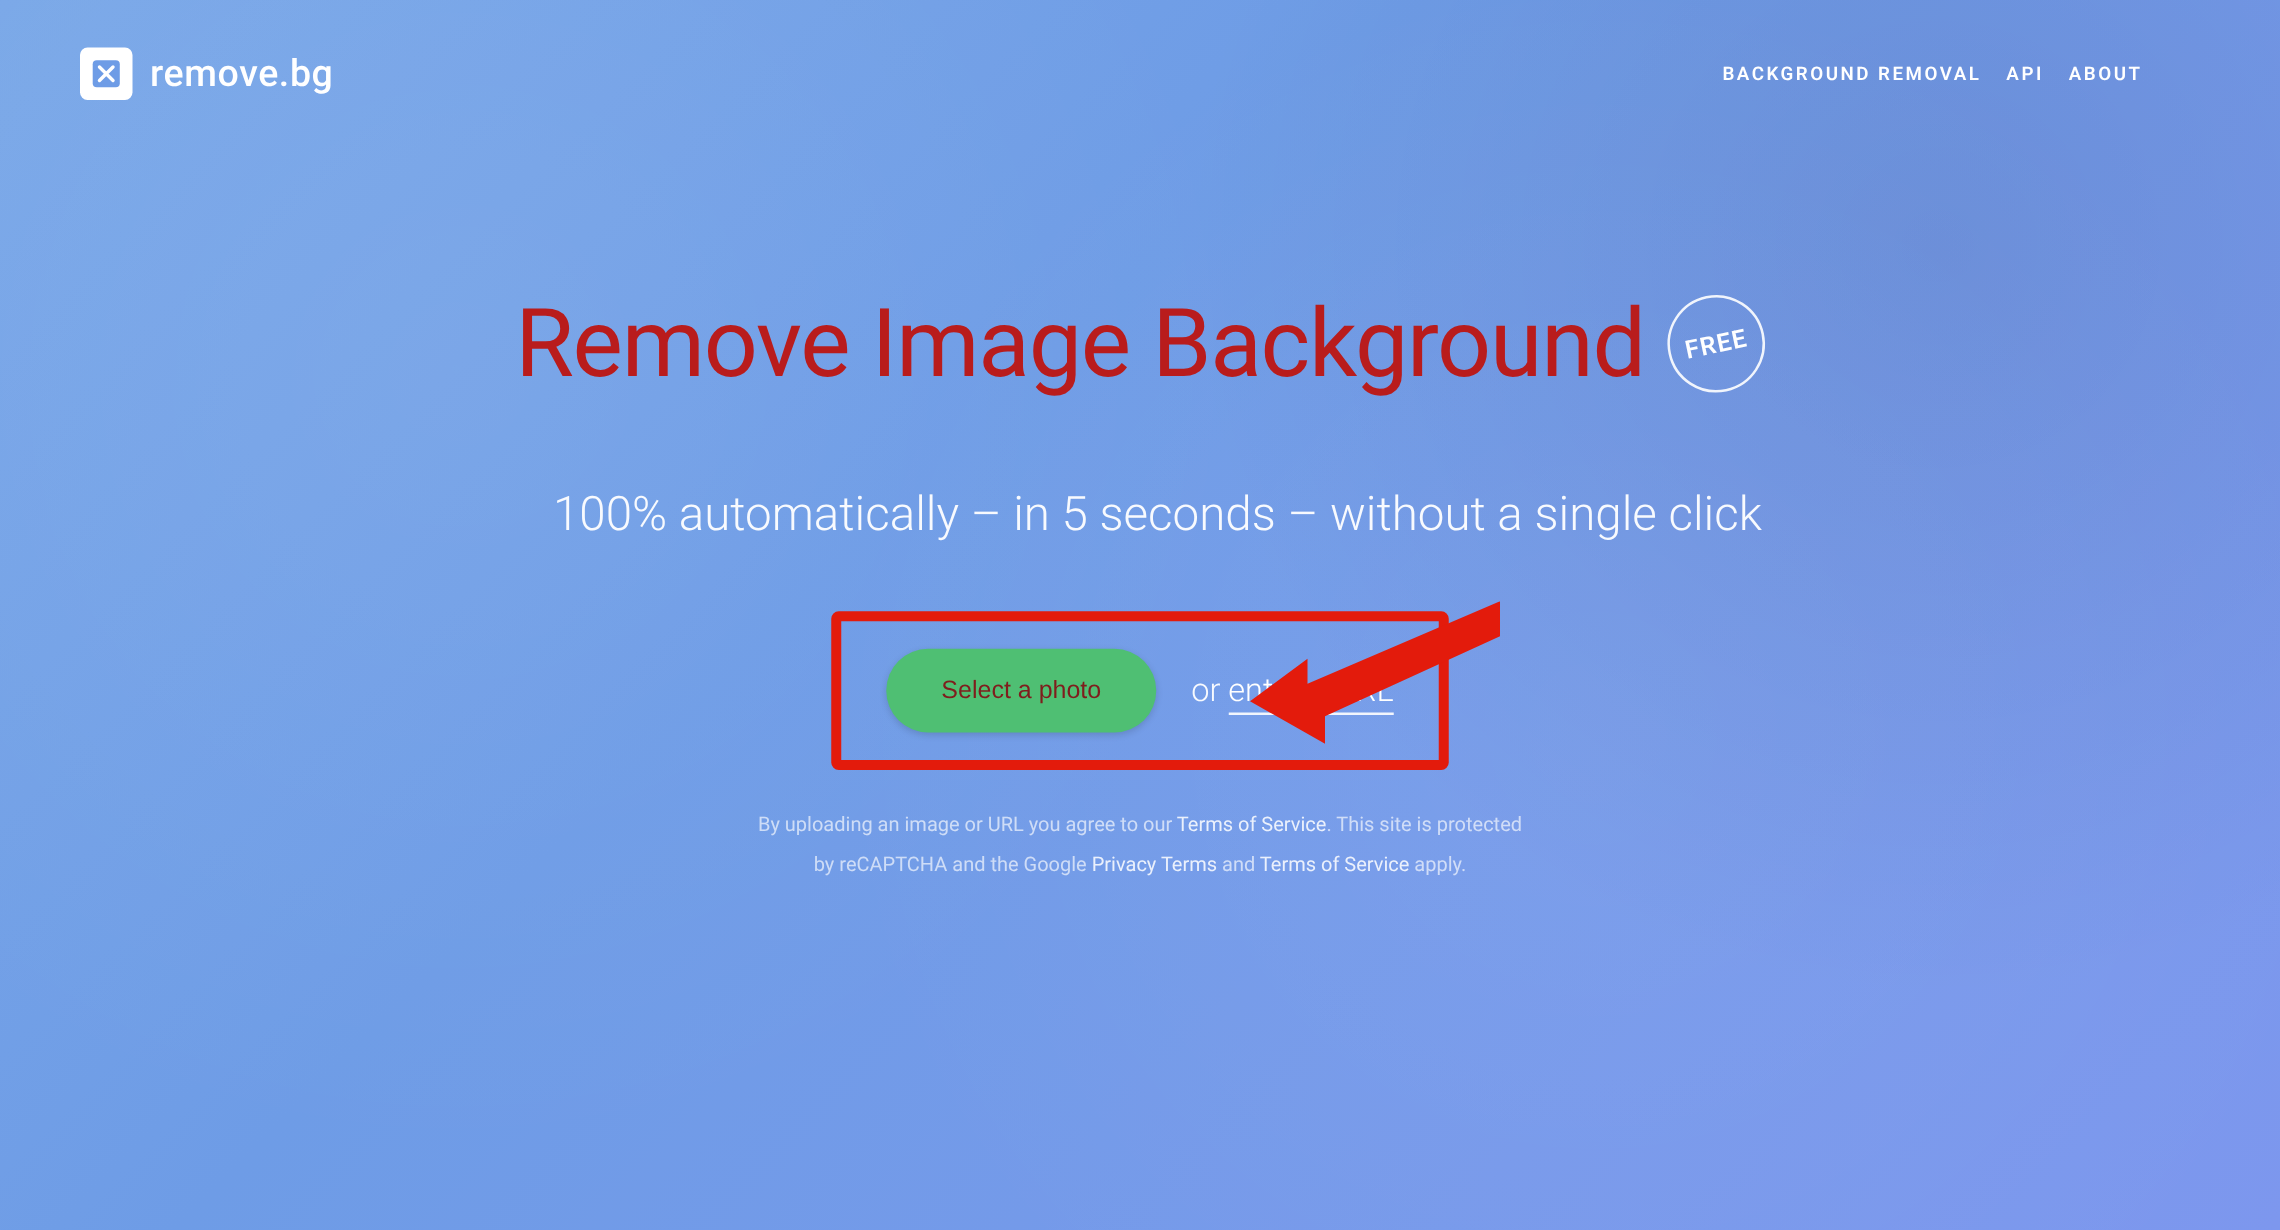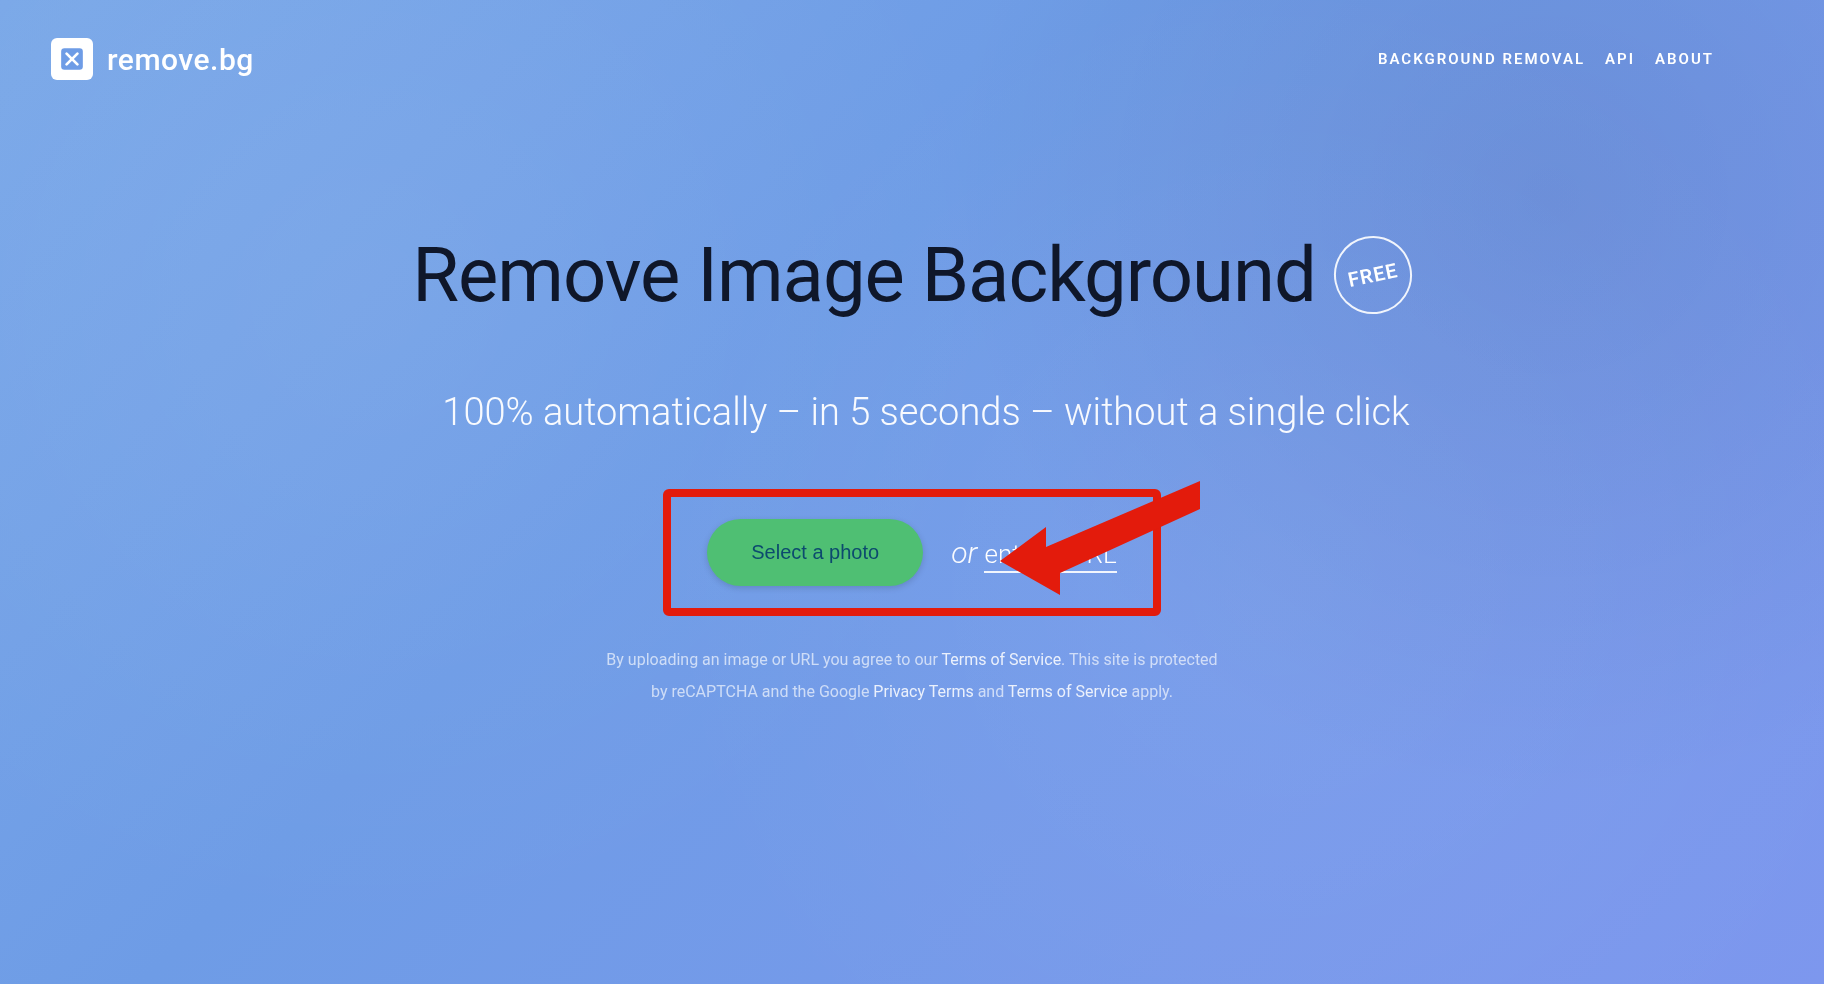--- a/index.html
+++ b/index.html
@@ -21,21 +21,21 @@
       radial-gradient(circle at 20% 30%, rgba(255,255,255,0.06), transparent 40%),
       radial-gradient(circle at 70% 60%, rgba(255,255,255,0.05), transparent 45%),
       radial-gradient(circle at 85% 20%, rgba(0,0,30,0.08), transparent 35%);
     pointer-events:none;
   }
 
   .header {
     display: flex;
     align-items: center;
     justify-content: space-between;
-    padding: 38px 110px 0 51px;
+    padding: 38px 110px 0 64px;
     position: relative;
     z-index: 2;
   }
   .logo-wrap {
     display: flex;
     align-items: center;
     gap: 14px;
     cursor: pointer;
   }
   .logo-ico {
@@ -74,21 +74,21 @@
   .title-row{
     display:flex;
     align-items:center;
     justify-content:center;
     gap:18px;
   }
   .hero h1 {
     font-size: 76px;
     font-weight: 400;
     letter-spacing: -1px;
-    color:#0f172a;
+    color:#b91c1c;
   }
   .free-badge{
     width:78px;height:78px;
     border:2px solid rgba(255,255,255,0.9);
     border-radius:50%;
     display:flex;align-items:center;justify-content:center;
     font-size:20px;font-weight:600;
     transform:rotate(-12deg);
     letter-spacing:1px;
   }
@@ -110,34 +110,33 @@
     border:8px solid #e31b0c;
     border-radius:6px;
     padding:22px 36px;
     display:flex;
     align-items:center;
     gap:28px;
     background:rgba(0,0,0,0);
   }
   .select-btn{
     background:#4fbf73;
-    color:#0c4a6e;
+    color:#7f1d1d;
     border:none;
     font-size:20px;
     padding:22px 44px;
     border-radius:999px;
     cursor:pointer;
     font-weight:500;
     box-shadow:0 2px 6px rgba(0,0,0,0.15);
   }
   .or-text{
-    font-size:30px;
+    font-size:26px;
     color:rgba(255,255,255,0.95);
     font-weight:300;
-    font-style:italic;
   }
   .url-link{
     font-size:26px;
     color:#ffffff;
     border-bottom:2px solid rgba(255,255,255,0.9);
     padding-bottom:2px;
     cursor:pointer;
     font-weight:300;
   }
 

